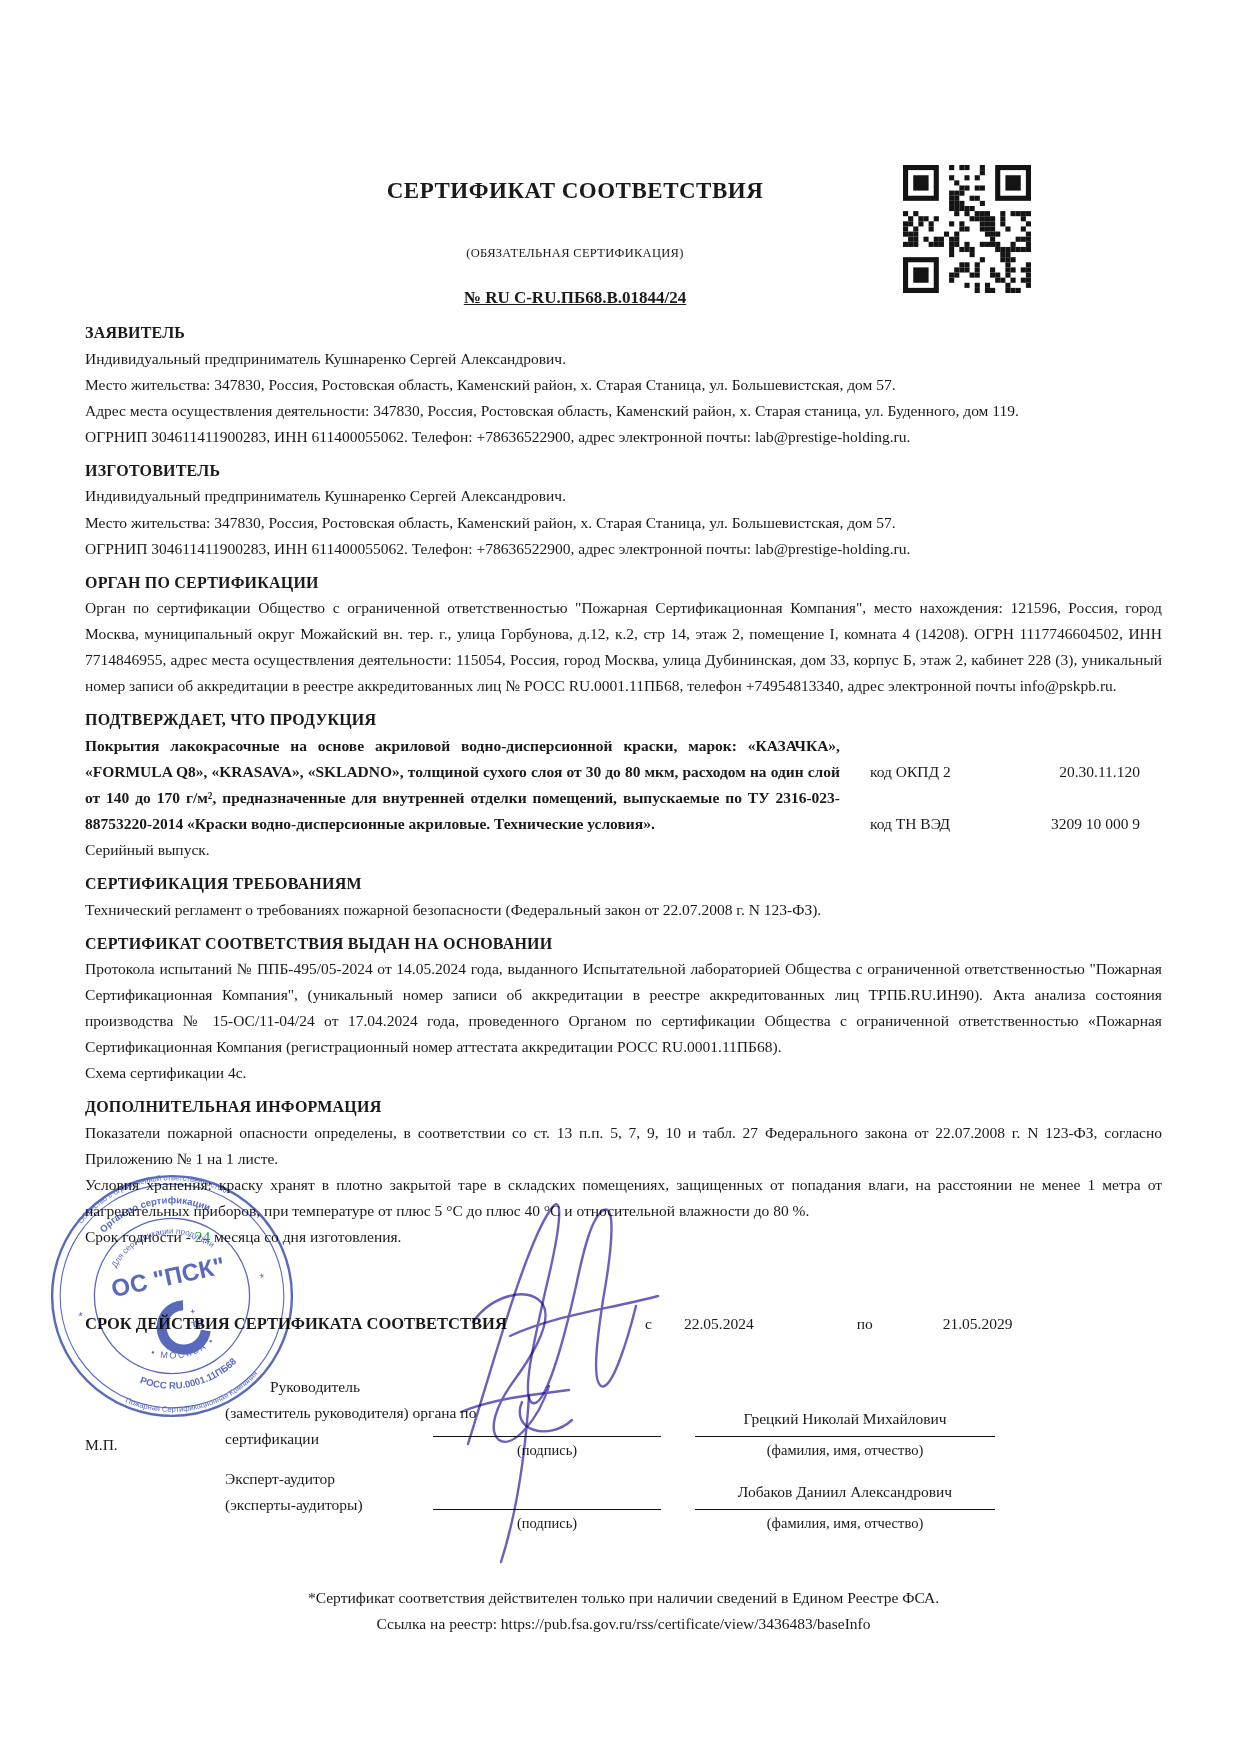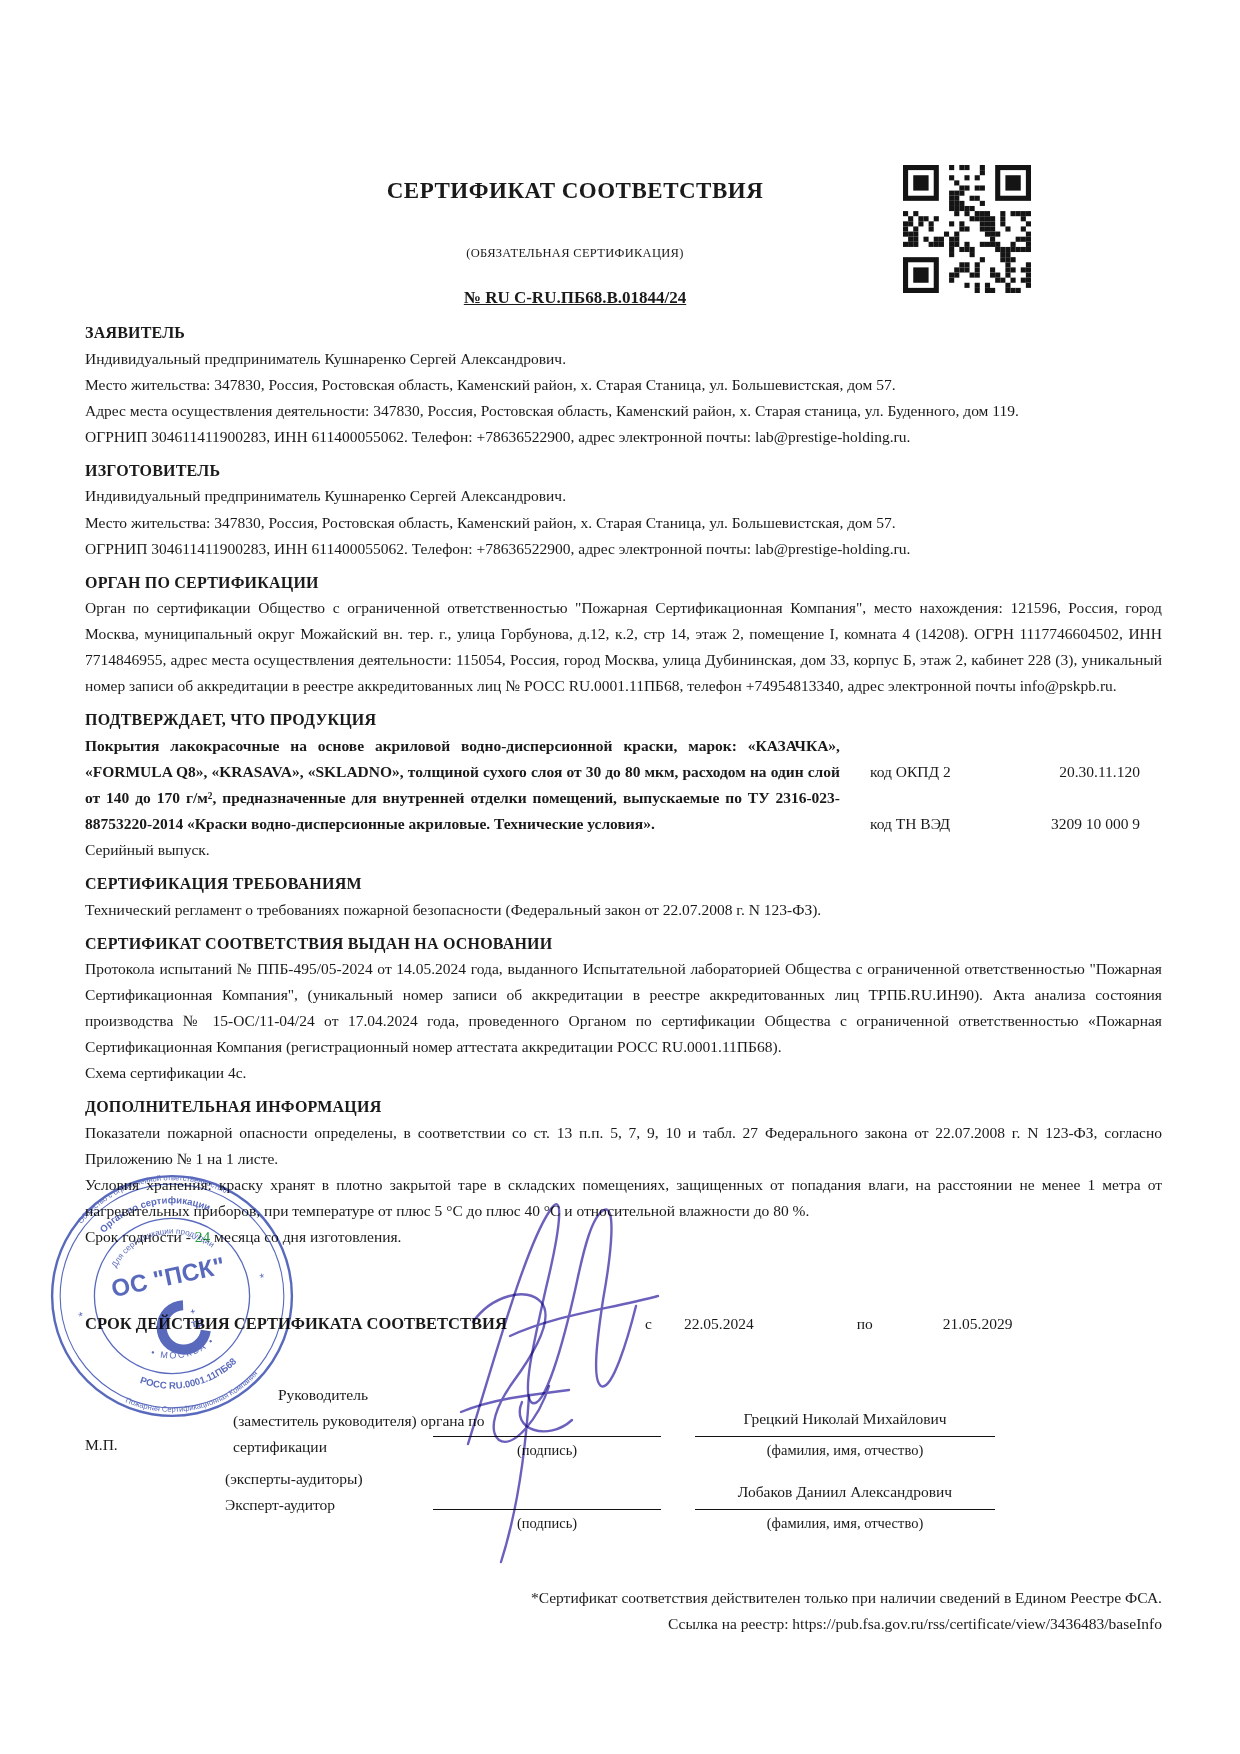--- a/index.html
+++ b/index.html
@@ -37,33 +37,33 @@
   .code-row + .code-row{margin-top:26px;}
   .hl-green{color:var(--shelf-accent);}
   .validity{display:flex;align-items:baseline;margin-top:60px;}
   .validity .v-head{width:475px;font-size:16.5px;font-weight:bold;}
   .validity .v-from-label{margin-left:85px;}
   .validity .v-from-date{margin-left:32px;}
   .validity .v-to-label{margin-left:103px;}
   .validity .v-to-date{margin-left:70px;}
   .sig-area{position:relative;height:205px;margin-top:28px;}
   .sig-area .mp{position:absolute;left:0;top:66px;}
-  .role-head{position:absolute;left:140px;top:16px;width:340px;margin-left:8px;}
+  .role-head{position:absolute;left:140px;top:8px;width:340px;}
   .role-head .r1{padding-left:45px;}
   .role-expert{position:absolute;left:140px;top:100px;width:340px;}
   .sigline{position:absolute;border-top:1.6px solid #111;text-align:center;font-size:14.5px;padding-top:1px;}
   .s1{left:348px;top:70px;width:228px;}
   .s2{left:348px;top:143px;width:228px;}
   .nameline{position:absolute;left:610px;width:300px;text-align:center;}
   .n1{top:40px;}
   .n2{top:113px;}
   .nl1{left:610px;top:70px;width:300px;}
   .nl2{left:610px;top:143px;width:300px;}
   .footnote{margin-top:14px;}
-  .footnote p{text-align:right;}
+  .footnote p{text-align:center;}
   
   .qr{position:absolute;left:903px;top:163px;width:128px;height:132px;}
   .qr svg{width:100%;height:100%;}
   .stamp{position:absolute;left:36px;top:1160px;width:272px;height:272px;mix-blend-mode:multiply;}
   .sig-ink{position:absolute;mix-blend-mode:multiply;}
   .sig-ink.one{left:452px;top:1188px;width:222px;height:268px;}
   .sig-ink.two{left:443px;top:1278px;width:140px;height:290px;}
   .stamp text, .stamp textPath{font-family:"Liberation Sans","DejaVu Sans",sans-serif;fill:var(--stamp-blue);}
 </style>
 </head>
@@ -325,22 +325,22 @@
     </div>
 
     <div class="sig-area">
       <span class="mp">М.П.</span>
       <div class="role-head">
         <div class="r1">Руководитель</div>
         <div>(заместитель руководителя) органа по</div>
         <div>сертификации</div>
       </div>
       <div class="role-expert">
+        <div>Эксперт-аудитор</div>
         <div>(эксперты-аудиторы)</div>
-        <div>Эксперт-аудитор</div>
       </div>
 
       <div class="nameline n1">Грецкий Николай Михайлович</div>
       <div class="sigline s1">(подпись)</div>
       <div class="sigline nl1">(фамилия, имя, отчество)</div>
 
       <div class="nameline n2">Лобаков Даниил Александрович</div>
       <div class="sigline s2">(подпись)</div>
       <div class="sigline nl2">(фамилия, имя, отчество)</div>
     </div>

